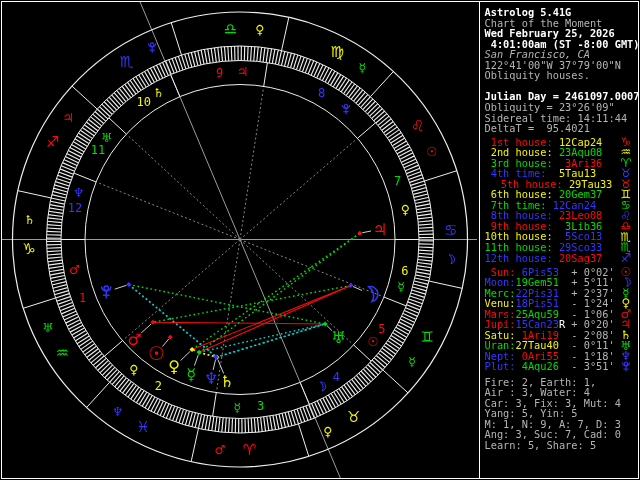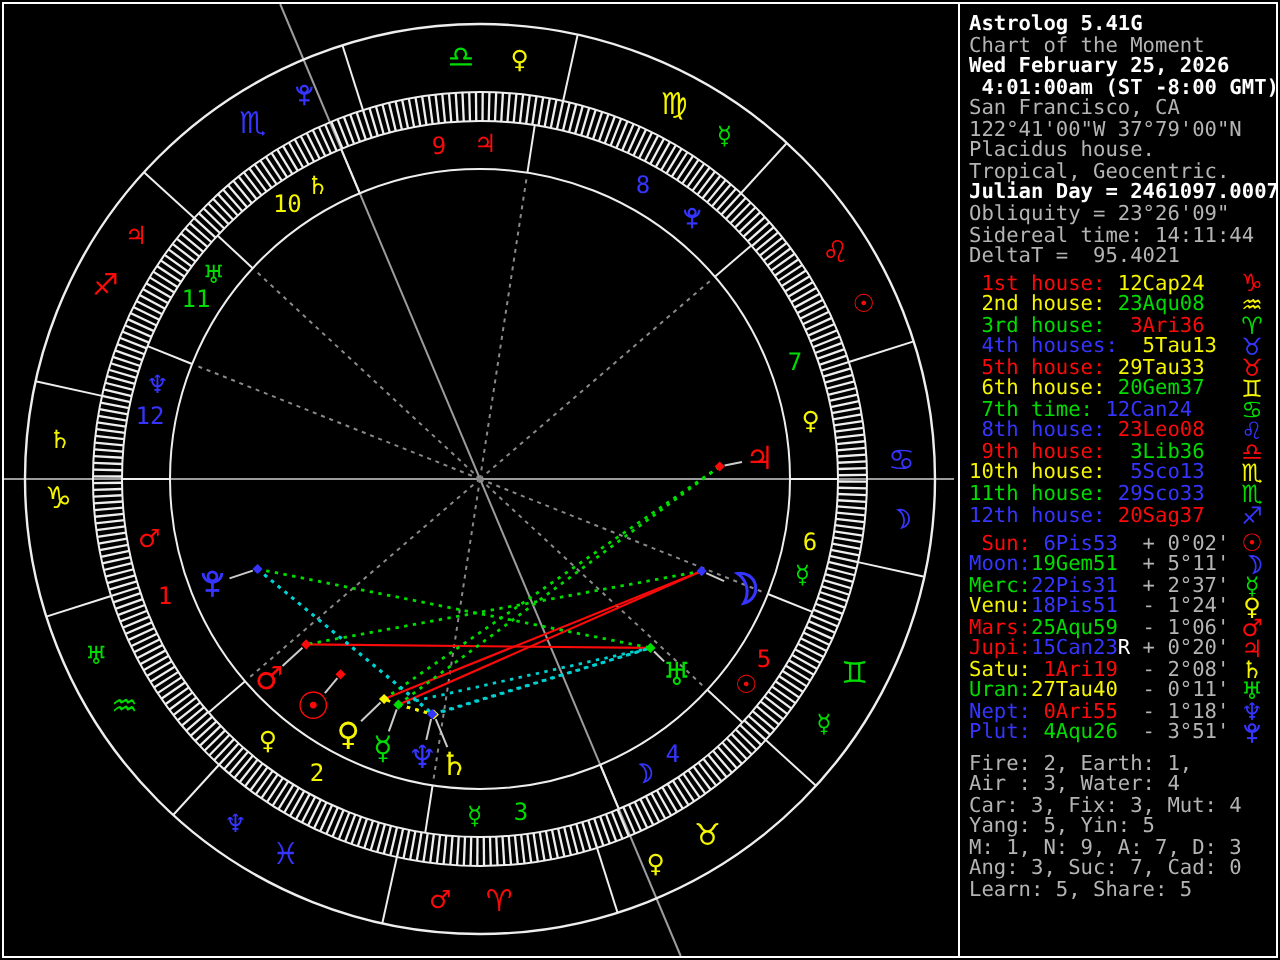--- a/index.html
+++ b/index.html
@@ -561,33 +561,32 @@
         <line x1="-3.2" y1="3" x2="3.2" y2="3"></line>
       </g>
     </svg>
   <div id="frame"></div>
   <div id="sidebar">
       <div style="position: absolute; left: 479px; top: 2px; width: 1px; height: 476px; background: rgb(255, 255, 255);"></div>
       <div class="sbline" style="left: 484.5px; top: 7px;"><span style="color: rgb(255, 255, 255); font-weight: bold;">Astrolog 5.41G</span></div>
       <div class="sbline" style="left: 484.5px; top: 17.55px;"><span style="color: rgb(180, 180, 180);">Chart of the Moment</span></div>
       <div class="sbline" style="left: 484.5px; top: 28.1px;"><span style="color: rgb(255, 255, 255); font-weight: bold;">Wed February 25, 2026</span></div>
       <div class="sbline" style="left: 484.5px; top: 38.65px;"><span style="color: rgb(255, 255, 255); font-weight: bold;"> 4:01:00am (ST -8:00 GMT)</span></div>
-      <div class="sbline" style="left: 484.5px; top: 49.2px;"><span style="color: rgb(180, 180, 180);">San Francisco, CA</span></div>
+      <div class="sbline" style="left: 484.5px; top: 49.2px;"><span style="color: rgb(180, 180, 180); font-style: italic;">San Francisco, CA</span></div>
       <div class="sbline" style="left: 484.5px; top: 59.75px;"><span style="color: rgb(180, 180, 180);">122°41'00"W 37°79'00"N</span></div>
-      <div class="sbline" style="left: 484.5px; top: 70.3px;"><span style="color: rgb(180, 180, 180);">Placidus house.</span></div>
-      <div class="sbline" style="left: 484.5px; top: 80.85px;"><span style="color: rgb(180, 180, 180);">Tropical, Geocentric.</span></div>
+      <div class="sbline" style="left: 484.5px; top: 70.3px;"><span style="color: rgb(180, 180, 180);">Obliquity houses.</span></div>
       <div class="sbline" style="left: 484.5px; top: 91.4px;"><span style="color: rgb(255, 255, 255); font-weight: bold;">Julian Day = 2461097.0007</span></div>
       <div class="sbline" style="left: 484.5px; top: 101.95px;"><span style="color: rgb(180, 180, 180);">Obliquity = 23°26'09"</span></div>
       <div class="sbline" style="left: 484.5px; top: 112.5px;"><span style="color: rgb(180, 180, 180);">Sidereal time: 14:11:44</span></div>
       <div class="sbline" style="left: 484.5px; top: 123.05px;"><span style="color: rgb(180, 180, 180);">DeltaT =  95.4021</span></div>
       <div class="sbline" style="left: 484.5px; top: 136.5px;"><span style="color: rgb(251, 10, 10);"> 1st house: </span><span style="color: rgb(245, 245, 0);">12Cap24</span></div>
       <div class="sbline" style="left: 484.5px; top: 147.05px;"><span style="color: rgb(245, 245, 0);"> 2nd house: </span><span style="color: rgb(0, 220, 0);">23Aqu08</span></div>
       <div class="sbline" style="left: 484.5px; top: 157.6px;"><span style="color: rgb(0, 220, 0);"> 3rd house: </span><span style="color: rgb(251, 10, 10);"> 3Ari36</span></div>
-      <div class="sbline" style="left: 484.5px; top: 168.15px;"><span style="color: rgb(53, 53, 255);"> 4th houses: </span><span style="color: rgb(245, 245, 0);"> 5Tau13</span></div>
-      <div class="sbline" style="left: 484.5px; top: 178.7px;"><span style="color: rgb(251, 10, 10);"> 5th house: </span><span style="color: rgb(245, 245, 0);">29Tau33</span></div>
+      <div class="sbline" style="left: 484.5px; top: 168.15px;"><span style="color: rgb(53, 53, 255);"> 4th time: </span><span style="color: rgb(245, 245, 0);"> 5Tau13</span></div>
+      <div class="sbline" style="left: 484.5px; top: 178.7px;"><span style="color: rgb(251, 10, 10); margin-left: 10px;"> 5th house: </span><span style="color: rgb(245, 245, 0);">29Tau33</span></div>
       <div class="sbline" style="left: 484.5px; top: 189.25px;"><span style="color: rgb(245, 245, 0);"> 6th house: </span><span style="color: rgb(0, 220, 0);">20Gem37</span></div>
       <div class="sbline" style="left: 484.5px; top: 199.8px;"><span style="color: rgb(0, 220, 0);"> 7th time: </span><span style="color: rgb(53, 53, 255);">12Can24</span></div>
       <div class="sbline" style="left: 484.5px; top: 210.35px;"><span style="color: rgb(53, 53, 255);"> 8th house: </span><span style="color: rgb(251, 10, 10);">23Leo08</span></div>
       <div class="sbline" style="left: 484.5px; top: 220.9px;"><span style="color: rgb(251, 10, 10);"> 9th house: </span><span style="color: rgb(0, 220, 0);"> 3Lib36</span></div>
       <div class="sbline" style="left: 484.5px; top: 231.45px;"><span style="color: rgb(245, 245, 0);">10th house: </span><span style="color: rgb(53, 53, 255);"> 5Sco13</span></div>
       <div class="sbline" style="left: 484.5px; top: 242px;"><span style="color: rgb(0, 220, 0);">11th house: </span><span style="color: rgb(53, 53, 255);">29Sco33</span></div>
       <div class="sbline" style="left: 484.5px; top: 252.55px;"><span style="color: rgb(53, 53, 255);">12th house: </span><span style="color: rgb(251, 10, 10);">20Sag37</span></div>
       <div class="sbline" style="left: 484.5px; top: 266.5px;"><span style="color: rgb(251, 10, 10);"> Sun:</span><span style="color: rgb(53, 53, 255);"> 6Pis53</span><span style="color: rgb(255, 255, 255);"> </span><span style="color: rgb(180, 180, 180);"> + 0°02'</span></div>
       <div class="sbline" style="left: 484.5px; top: 277.05px;"><span style="color: rgb(53, 53, 255);">Moon:</span><span style="color: rgb(0, 220, 0);">19Gem51</span><span style="color: rgb(255, 255, 255);"> </span><span style="color: rgb(180, 180, 180);"> + 5°11'</span></div>
       <div class="sbline" style="left: 484.5px; top: 287.6px;"><span style="color: rgb(0, 220, 0);">Merc:</span><span style="color: rgb(53, 53, 255);">22Pis31</span><span style="color: rgb(255, 255, 255);"> </span><span style="color: rgb(180, 180, 180);"> + 2°37'</span></div>

